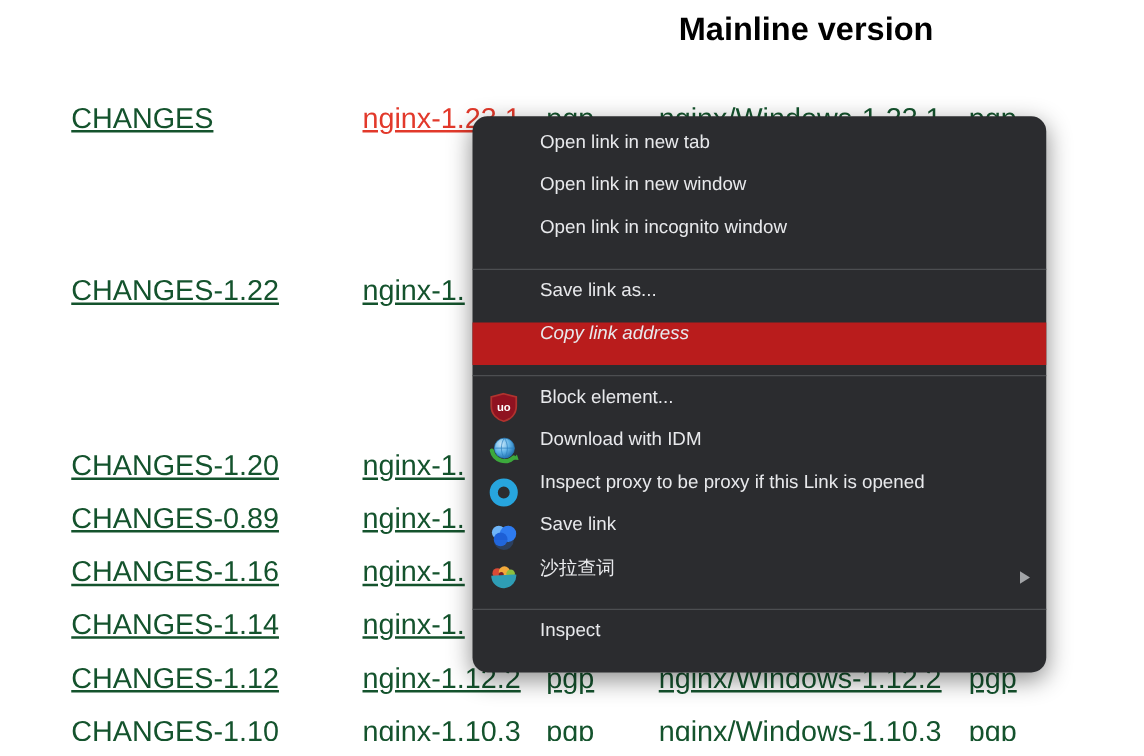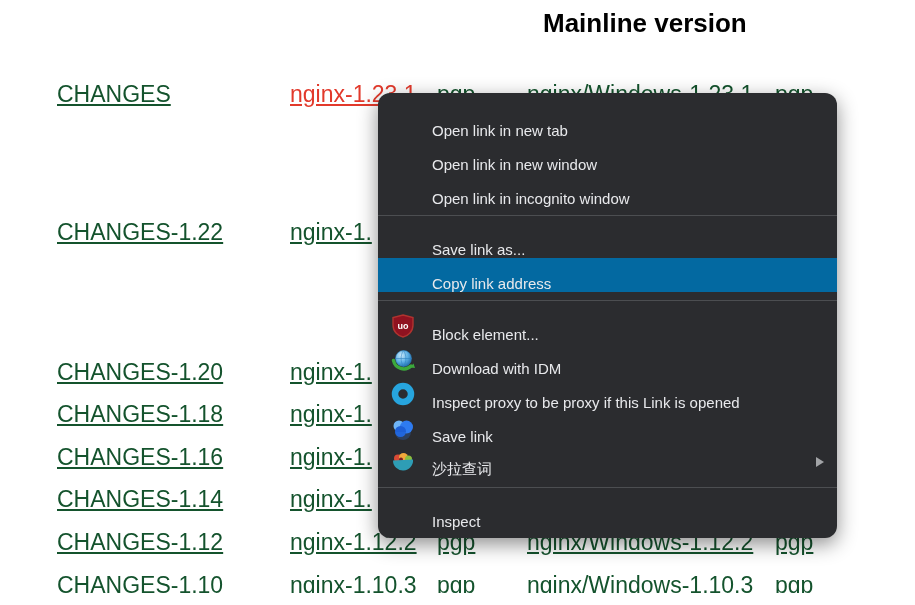--- a/index.html
+++ b/index.html
@@ -11,24 +11,24 @@
   .row{position:absolute;left:0;top:0;width:100%;height:28px;}
   .cell{position:absolute;top:0;white-space:nowrap;font-size:23px;line-height:1.15;
         color:#14532d;text-decoration:underline;cursor:pointer;}
   .cell:empty{display:none;}
   .c1{left:57px}.c2{left:290px}.c3{left:437px}.c4{left:527px}.c5{left:775px}
   .active-link{color:#E2392B;}
   
   .ctx{position:absolute;left:378px;top:93px;width:459px;box-sizing:border-box;
        background:#2B2C2F;border-radius:12px;padding:12px 0 8px 0;
        box-shadow:0 6px 20px rgba(0,0,0,.45);z-index:10;}
-  .ctx-item{position:relative;height:34px;display:flex;align-items:flex-end;
+  .ctx-item{position:relative;height:34px;display:flex;align-items:flex-start;
             padding-left:54px;padding-right:6px;box-sizing:border-box;
             color:#E8E9EC;font-size:15px;cursor:pointer;white-space:nowrap;}
-  .ctx-item.hl{background:#0369a1;}
+  .ctx-item.hl{background:#b91c1c;font-style:italic;}
   .ctx-sep{height:1px;background:#4C4E51;margin:8px 0;}
   .ctx-icon{position:absolute;left:13px;top:5px;width:24px;height:24px;display:block;}
   .ctx-arrow{position:absolute;right:13px;top:50%;transform:translateY(-50%);
              width:0;height:0;border-left:8px solid #A2A4A7;
              border-top:5.5px solid transparent;border-bottom:5.5px solid transparent;}
 </style>
 </head>
 <body>
 
 <div class="screen">
@@ -44,21 +44,21 @@
   </div>
   <div class="row" style="top:219px">
     <span class="cell c1">CHANGES-1.22</span>
     <span class="cell c2">nginx-1.</span>
   </div>
   <div class="row" style="top:359px">
     <span class="cell c1">CHANGES-1.20</span>
     <span class="cell c2">nginx-1.</span>
   </div>
   <div class="row" style="top:401px">
-    <span class="cell c1">CHANGES-1.18</span>
+    <span class="cell c1">CHANGES-0.89</span>
     <span class="cell c2">nginx-1.</span>
   </div>
   <div class="row" style="top:444px">
     <span class="cell c1">CHANGES-1.16</span>
     <span class="cell c2">nginx-1.</span>
   </div>
   <div class="row" style="top:486px">
     <span class="cell c1">CHANGES-1.14</span>
     <span class="cell c2">nginx-1.</span>
   </div>

